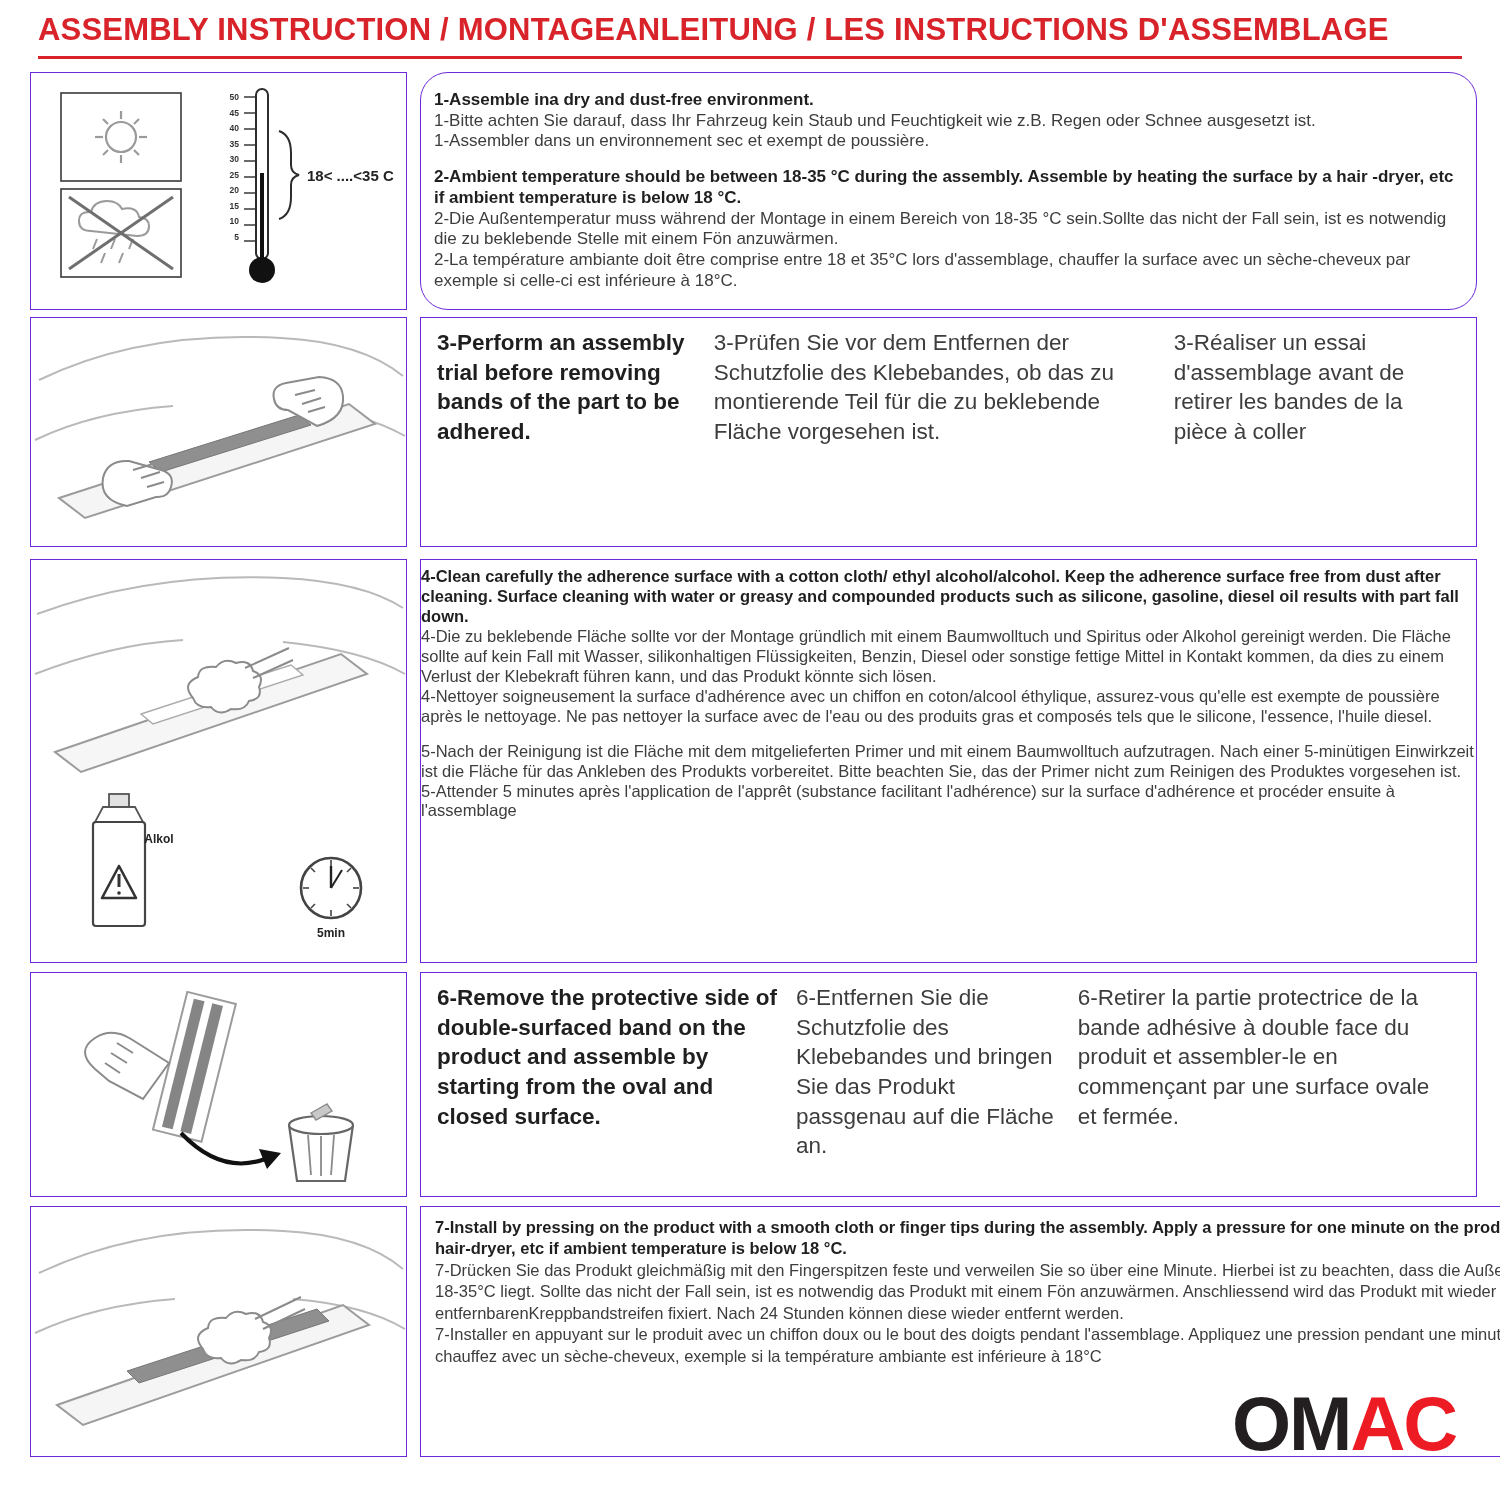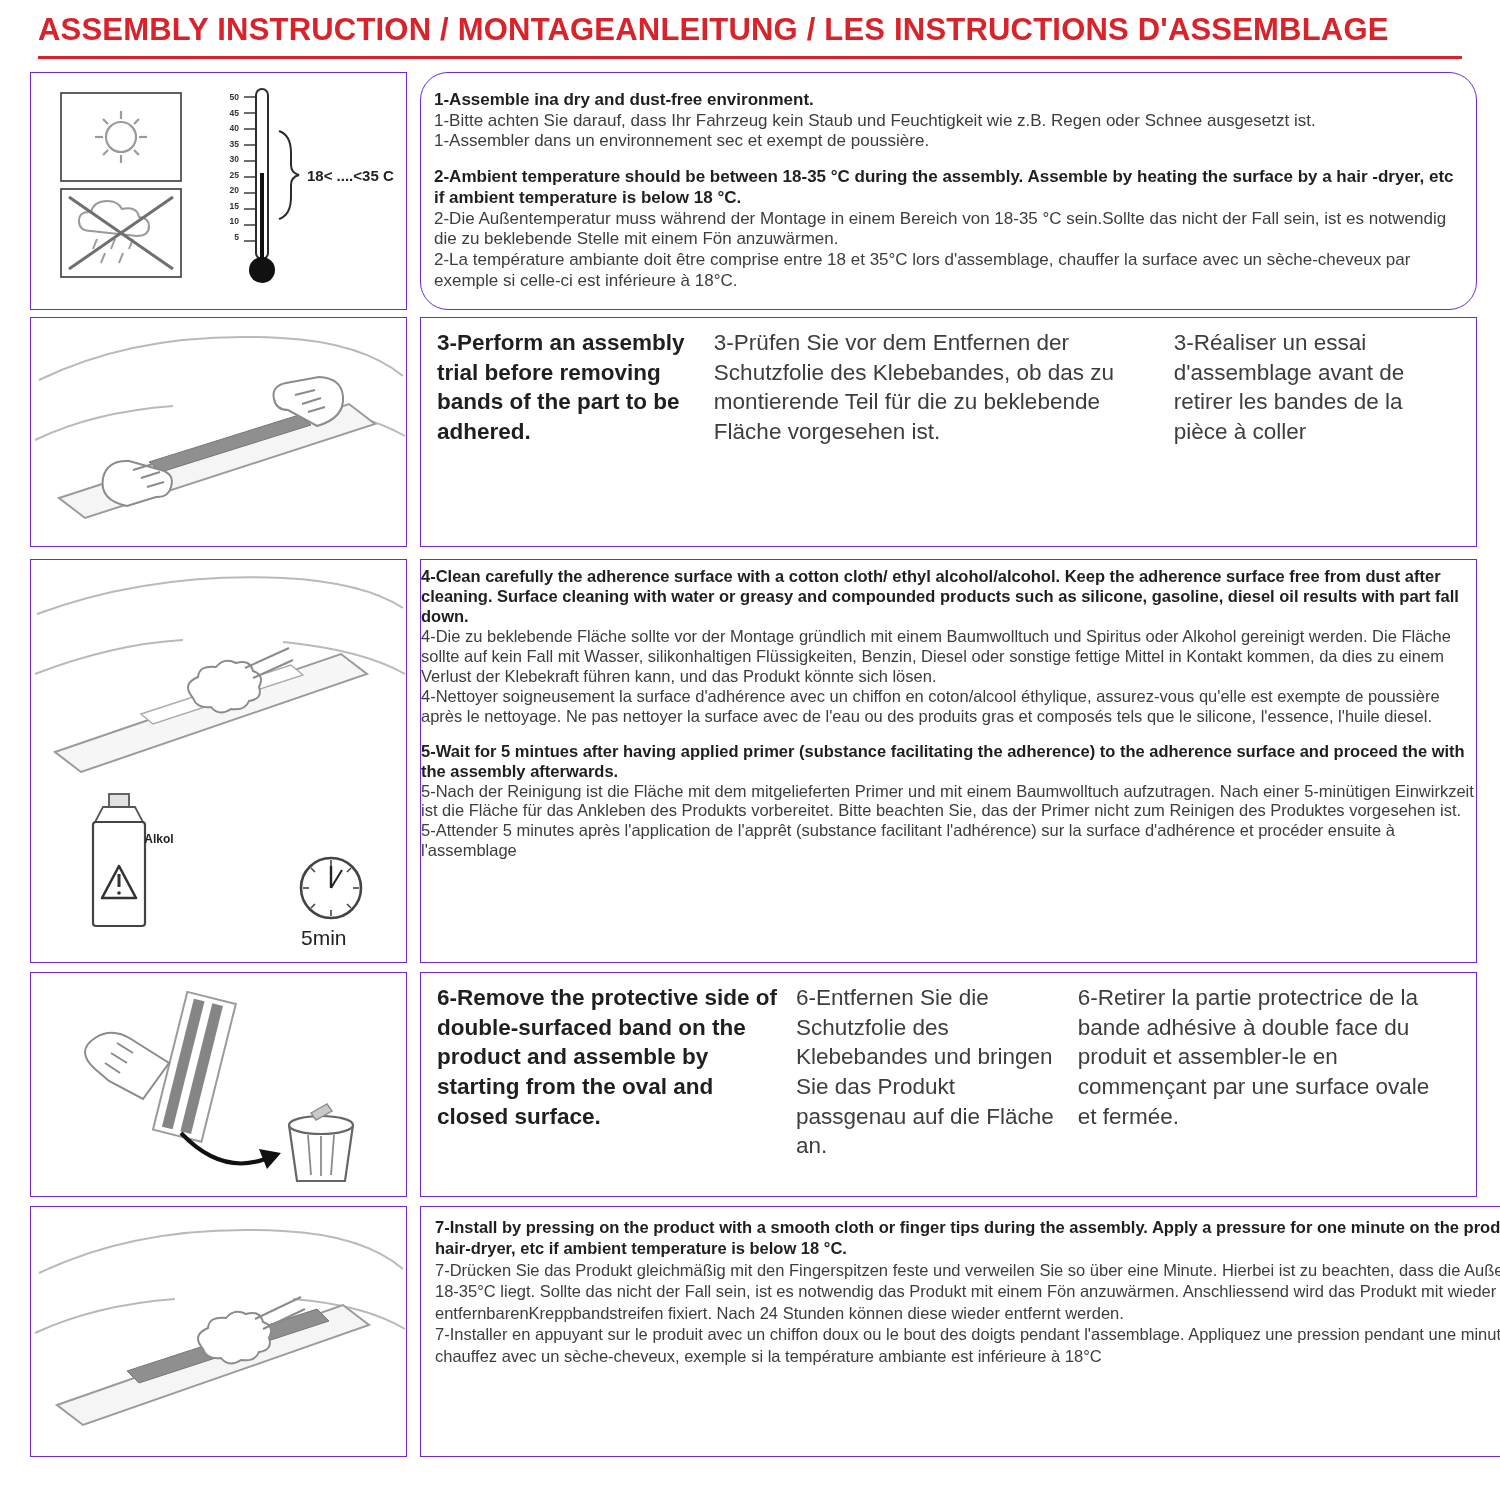--- a/index.html
+++ b/index.html
@@ -17,21 +17,21 @@
   .textbox p.spacer{height:15px;}
   .size-s{font-size:17px;line-height:1.22;padding:17px 13px;border-radius:28px;}
   .size-m{font-size:16.5px;line-height:1.21;padding:7px 0;}
   .size-r5{font-size:16.5px;line-height:1.3;padding:10px 14px;}
   .size-l{font-size:22.5px;line-height:1.32;padding:10px 40px 10px 16px;}
   .centered{display:flex;flex-direction:row;justify-content:center;gap:7px;}
   .ticks{position:absolute;display:flex;flex-direction:column;justify-content:space-between;align-items:flex-end;font-size:8.5px;color:#333;font-weight:600;}
   .lbl{position:absolute;color:#222;}
   .temp-label{font-size:15px;font-weight:600;}
   .alkol-label{font-size:12px;font-weight:700;text-align:center;}
-  .fivemin-label{font-size:21px;font-weight:400;}
+  .fivemin-label{font-size:12px;font-weight:700;text-align:center;}
   .logo{position:absolute;left:1232px;top:1386px;font-size:76px;font-weight:800;letter-spacing:-2px;line-height:1;}
   .logo .lk{color:#231f20;}
   .logo .lr{color:#ed1c24;}
 </style>
 </head>
 <body>
 
 <div class="page">
 
   <h1 class="title">ASSEMBLY INSTRUCTION / MONTAGEANLEITUNG / LES INSTRUCTIONS D'ASSEMBLAGE</h1>
@@ -176,21 +176,20 @@
     </svg>
     <div class="lbl alkol-label" style="left:62px;top:272px;width:52px;margin-left:40px;">Alkol</div>
     <div class="lbl fivemin-label" style="left:270px;top:366px;width:60px;">5min</div>
   </div>
 
   <div class="box textbox size-m" style="left:420px;top:559px;width:1057px;height:404px;">
       <p class="bold">4-Clean carefully the adherence surface with a cotton cloth/ ethyl alcohol/alcohol. Keep the adherence surface free from dust after cleaning. Surface cleaning with water or greasy and compounded products such as silicone, gasoline, diesel oil results with part fall down.</p>
       <p class="normal">4-Die zu beklebende Fläche sollte vor der Montage gründlich mit einem Baumwolltuch und Spiritus oder Alkohol gereinigt werden. Die Fläche sollte auf kein Fall mit Wasser, silikonhaltigen Flüssigkeiten, Benzin, Diesel oder sonstige fettige Mittel in Kontakt kommen, da dies zu einem Verlust der Klebekraft führen kann, und das Produkt könnte sich lösen.</p>
       <p class="normal">4-Nettoyer soigneusement la surface d'adhérence avec un chiffon en coton/alcool éthylique, assurez-vous qu'elle est exempte de poussière après le nettoyage. Ne pas nettoyer la surface avec de l'eau ou des produits gras et composés tels que le silicone, l'essence, l'huile diesel.</p>
       <p class="spacer"></p>
-      <p class="bold">5-Wait for 5 mintues after having applied primer (substance facilitating the adherence) to the adherence surface and proceed the with the assembly afterwards.</p>
       <p class="normal">5-Nach der Reinigung ist die Fläche mit dem mitgelieferten Primer und mit einem Baumwolltuch aufzutragen. Nach einer 5-minütigen Einwirkzeit ist die Fläche für das Ankleben des Produkts vorbereitet. Bitte beachten Sie, das der Primer nicht zum Reinigen des Produktes vorgesehen ist.</p>
       <p class="normal">5-Attender 5 minutes après l'application de l'apprêt (substance facilitant l'adhérence) sur la surface d'adhérence et procéder ensuite à l'assemblage</p>
     </div>
 
   <div class="box illus" style="left:30px;top:972px;width:377px;height:225px;">
     <svg width="377" height="225" viewBox="0 0 377 225">
       <g transform="rotate(14 160 95)">
         <rect x="138" y="22" width="50" height="142" fill="#fff" stroke="#9b9b9b" stroke-width="2"></rect>
         <rect x="146" y="27" width="11" height="132" fill="#858585"></rect>
         <rect x="165" y="27" width="11" height="132" fill="#858585"></rect>
@@ -233,14 +232,17 @@
       </g>
     </svg>
   </div>
 
   <div class="box textbox size-r5" style="left:420px;top:1206px;width:1269px;height:251px;">
       <p class="bold">7-Install by pressing on the product with a smooth cloth or finger tips during the assembly. Apply a pressure for one minute on the product and heat with a hair-dryer, etc if ambient temperature is below 18 °C.</p>
       <p class="normal">7-Drücken Sie das Produkt gleichmäßig mit den Fingerspitzen feste und verweilen Sie so über eine Minute. Hierbei ist zu beachten, dass die Außentemperatur zwischen 18-35°C liegt. Sollte das nicht der Fall sein, ist es notwendig das Produkt mit einem Fön anzuwärmen. Anschliessend wird das Produkt mit wieder entfernbarenKreppbandstreifen fixiert. Nach 24 Stunden können diese wieder entfernt werden.</p>
       <p class="normal">7-Installer en appuyant sur le produit avec un chiffon doux ou le bout des doigts pendant l'assemblage. Appliquez une pression pendant une minute sur le produit et chauffez avec un sèche-cheveux, exemple si la température ambiante est inférieure à 18°C</p>
     </div>
 
+  <div class="logo">
+    <span class="lk">OM</span><span class="lr">AC</span>
+  </div>
 
 </div>
 
 </body></html>

